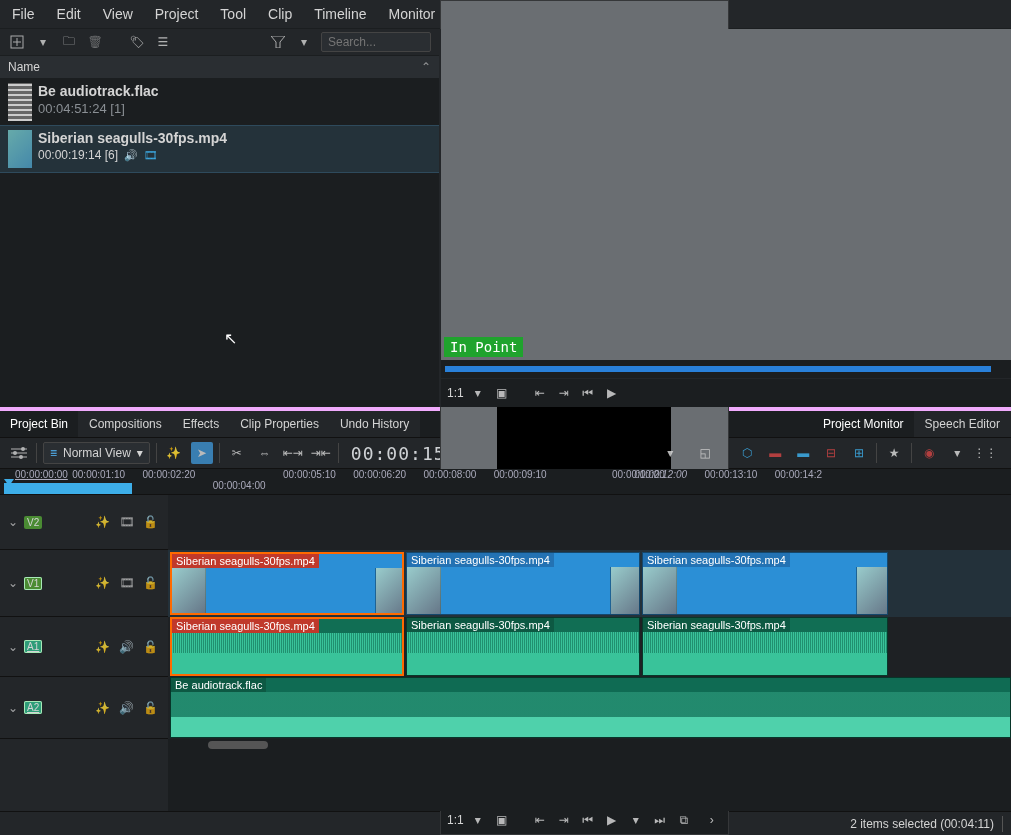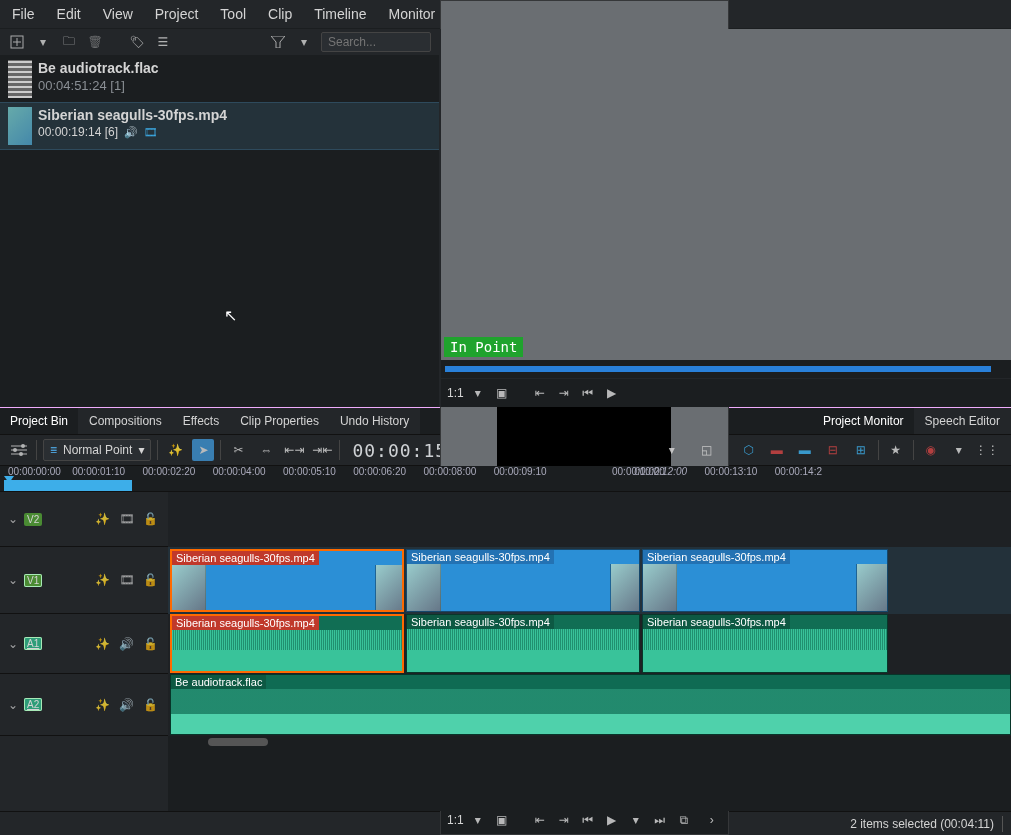--- a/index.html
+++ b/index.html
@@ -54,21 +54,21 @@
   .monitor .canvas { flex:1; position:relative; display:flex; align-items:center; justify-content:center; background:#6a6e72;}
   .monitor .black-frame { width: 174px; height: 306px; background:#000;}
   .inpoint { position:absolute; left:3px; bottom:3px; background:#1fa32d; color:#fff; font-family:monospace; font-size:14px; padding:2px 6px;}
   .mon-scrub { height:18px; background:var(--bg-darker); position:relative;}
   .mon-scrub .bluebar { position:absolute; left:4px; right:4px; top:6px; height:6px; background:#2980d9;}
   .mon-controls { display:flex; align-items:center; gap:4px; padding:4px 6px; background:var(--bg-darker); border-top:1px solid var(--bg-dark);}
   .mon-controls .ico { width:20px; height:20px; display:flex; align-items:center; justify-content:center; opacity:.85; cursor:pointer;}
   .mon-controls .sep { flex:1;}
 
   
-  .tabbar { display:flex; background: var(--bg-dark); border-top:1px solid #f0abfc;justify-content:center; }
+  .tabbar { display:flex; background: var(--bg-dark); border-top:4px solid #f0abfc;justify-content:center; }
   .tabbar .tab { padding: 6px 10px; font-size:12px; cursor:pointer; border-right:1px solid var(--bg-dark);}
   .tabbar .tab.active { background: var(--bg-darker); color:#fff;}
   .tabbar .gap { flex:1;}
 
   
   .tl-toolbar { display:flex; align-items:center; gap:6px; padding:4px 8px; background:var(--bg-dark); border-top:1px solid #111; border-bottom:1px solid #111;}
   .tl-toolbar .ico { width:22px; height:22px; display:flex; align-items:center; justify-content:center; cursor:pointer; opacity:.85;}
   .tl-toolbar .ico.active { background:#3d8ec9; border-radius:2px;}
   .mode-sel { display:flex; align-items:center; gap:6px; background:var(--bg-panel); border:1px solid #444; border-radius:2px; padding:3px 6px; cursor:pointer;}
   .timecode { font-family: monospace; font-size:18px; letter-spacing:1px; color:#cfd2d5; margin: 0 6px;}
@@ -159,20 +159,24 @@
       <div class="ico">☰</div>
       <div class="sep"></div>
       <div class="ico">
           <svg width="14" height="12">
             <polygon points="0,0 14,0 9,6 9,12 5,12 5,6" fill="none" stroke="#ccc"></polygon>
           </svg>
         </div>
       <div class="ico">▾</div>
       <input class="search-box" placeholder="Search..." style="">
     </div>
+    <div class="bin-header">
+      <span>Name</span>
+      <span class="chev">⌃</span>
+    </div>
     <div class="bin-list">
       <div class="bin-item">
         <div class="bin-thumb audio"></div>
         <div class="bin-texts">
           <div class="bin-title">Be audiotrack.flac</div>
           <div class="bin-sub">00:04:51:24 [1]</div>
         </div>
       </div>
       <div class="bin-item selected">
         <div class="bin-thumb video"></div>
@@ -256,21 +260,21 @@
         <line x1="0" y1="6" x2="16" y2="6" stroke="#ccc"></line>
         <line x1="0" y1="10" x2="16" y2="10" stroke="#ccc"></line>
         <circle cx="12" cy="2" r="2" fill="#ccc"></circle>
         <circle cx="4" cy="6" r="2" fill="#ccc"></circle>
         <circle cx="10" cy="10" r="2" fill="#ccc"></circle>
       </svg>
     </div>
   <div class="vsep"></div>
   <div class="mode-sel">
     <span style="color:#5bf">≡</span>
-    <span>Normal Point</span>
+    <span>Normal View</span>
     <span>▾</span>
   </div>
   <div class="vsep"></div>
   <div class="ico">✨</div>
   <div class="ico active">➤</div>
   <div class="vsep"></div>
   <div class="ico">✂</div>
   <div class="ico">⇔</div>
   <div class="ico">⇤⇥</div>
   <div class="ico">⇥⇤</div>
@@ -293,24 +297,24 @@
   <div class="ico" style="color:#c44">◉</div>
   <div class="ico">▾</div>
   <div class="ico">⋮⋮</div>
 </div>
 
 <div class="timeline">
   <div class="tl-head">
     <div class="tl-ruler" id="ruler">
       <div class="playhead" style="left:4px;"></div>
       <div class="caret-down" style="left:4px;"></div>
-    <span class="tick" style="left: 8px;">00:00:00:00</span>
+    <span class="tick" style="left: 15px; text-decoration: underline;">00:00:00:00</span>
         <span class="tick" style="left: 72.25px;">00:00:01:10</span>
         <span class="tick" style="left: 142.5px;">00:00:02:20</span>
-        <span class="tick" style="left: 212.75px;">00:00:04:00</span>
+        <span class="tick" style="left: 212.75px; margin-top: 11px;">00:00:04:00</span>
         <span class="tick" style="left: 283px;">00:00:05:10</span>
         <span class="tick" style="left: 353.25px;">00:00:06:20</span>
         <span class="tick" style="left: 423.5px;">00:00:08:00</span>
         <span class="tick" style="left: 493.75px;">00:00:09:10</span>
         <span class="tick" style="left: 564px; margin-left: 48px;">00:00:10:20</span>
         <span class="tick" style="left: 634.25px; font-style: italic;">00:00:12:00</span>
         <span class="tick" style="left: 704.5px;">00:00:13:10</span>
         <span class="tick" style="left: 774.75px;">00:00:14:2</span>
       </div>
   </div>

